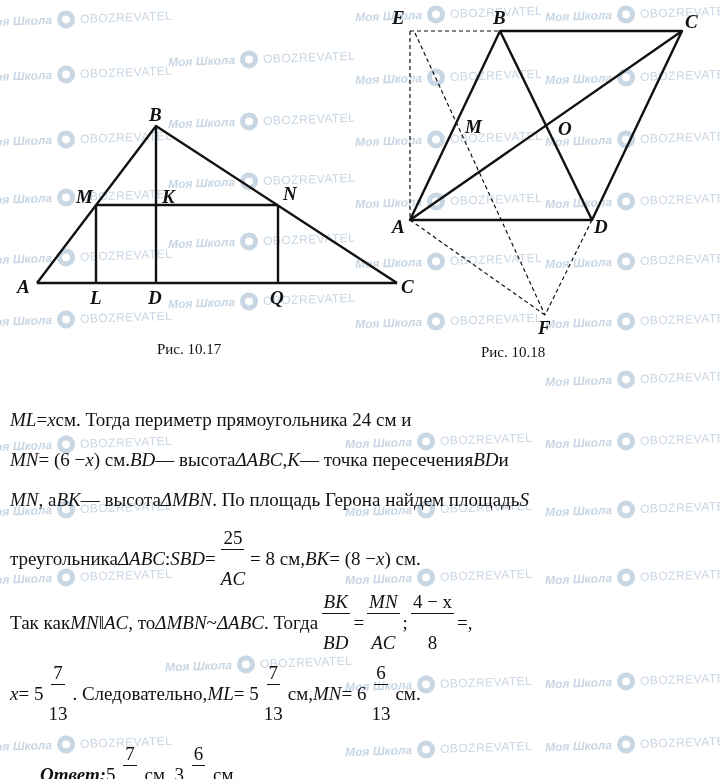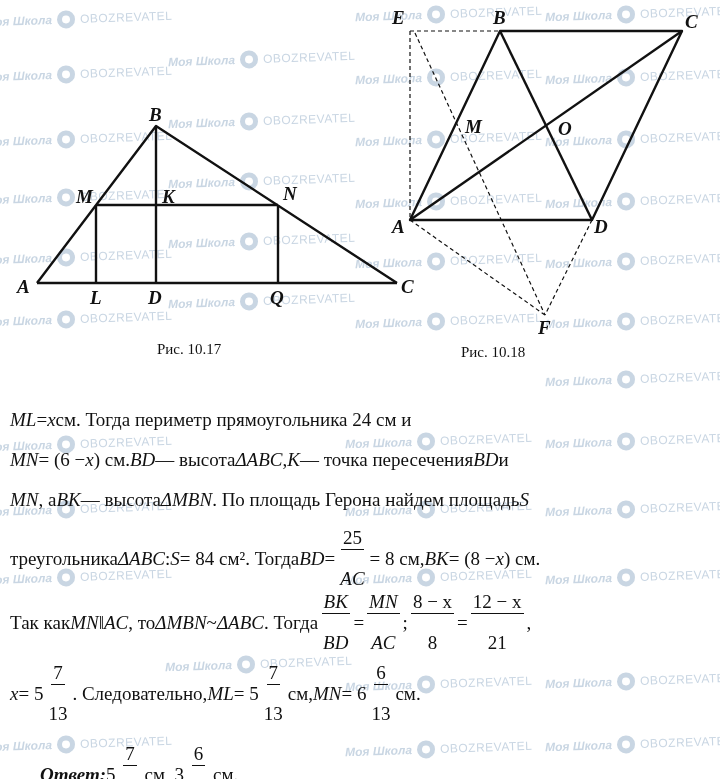--- a/index.html
+++ b/index.html
@@ -268,21 +268,21 @@
     <text class="lbl" x="12" y="24">E</text>
     <text class="lbl" x="113" y="24">B</text>
     <text class="lbl" x="305" y="28">C</text>
     <text class="lbl" x="85" y="133">M</text>
     <text class="lbl" x="178" y="135">O</text>
     <text class="lbl" x="12" y="233">A</text>
     <text class="lbl" x="214" y="233">D</text>
     <text class="lbl" x="158" y="334">F</text>
   </svg>
 </div>
-<div class="caption" style="left:461px;top:344px">Рис. 10.18</div>
+<div class="caption" style="left:481px;top:344px">Рис. 10.18</div>
 
 <div class="text">
   <div class="line" style="top:410px">
     <span class="it">ML</span>
     <span> = </span>
     <span class="it">x</span>
     <span> см. Тогда периметр прямоугольника 24 см и</span>
   </div>
 
   <div class="line" style="top:450px">
@@ -308,21 +308,20 @@
     <span class="it">ΔMBN</span>
     <span>. По площадь Герона найдем площадь </span>
     <span class="it">S</span>
   </div>
 
   <div class="line" style="top:528px">
     <span>треугольника </span>
     <span class="it">ΔABC</span>
     <span> : </span>
     <span class="it">S</span>
-    <span> = 84 см². Тогда </span>
     <span class="it">BD</span>
     <span> = </span>
     <span class="frac">
       <span class="num">25</span>
       <span class="den it">AC</span>
     </span>
     <span> = 8 см, </span>
     <span class="it">BK</span>
     <span> = (8 − </span>
     <span class="it">x</span>
@@ -343,28 +342,24 @@
       <span class="num it">BK</span>
       <span class="den it">BD</span>
     </span>
     <span> = </span>
     <span class="frac">
       <span class="num it">MN</span>
       <span class="den it">AC</span>
     </span>
     <span> ; </span>
     <span class="frac">
-      <span class="num">8 − x</span>
+      <span class="num">4 − x</span>
       <span class="den">8</span>
     </span>
     <span> = </span>
-    <span class="frac">
-      <span class="num">12 − x</span>
-      <span class="den">21</span>
-    </span>
     <span>,</span>
   </div>
 
   <div class="line" style="top:663px">
     <span class="it">x</span>
     <span> = 5</span>
     <span class="frac">
       <span class="num">7</span>
       <span class="den">13</span>
     </span>

